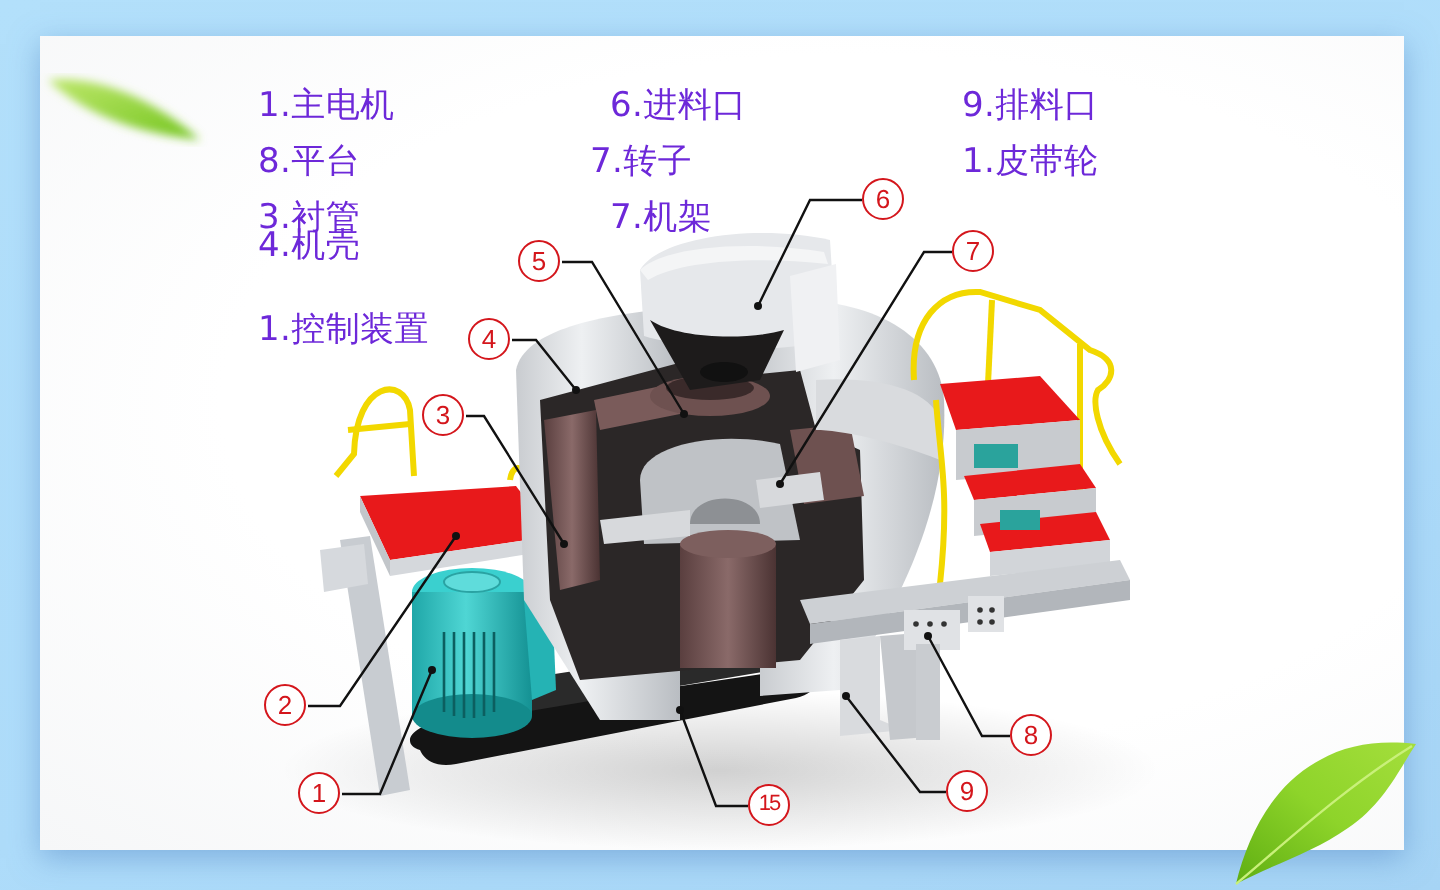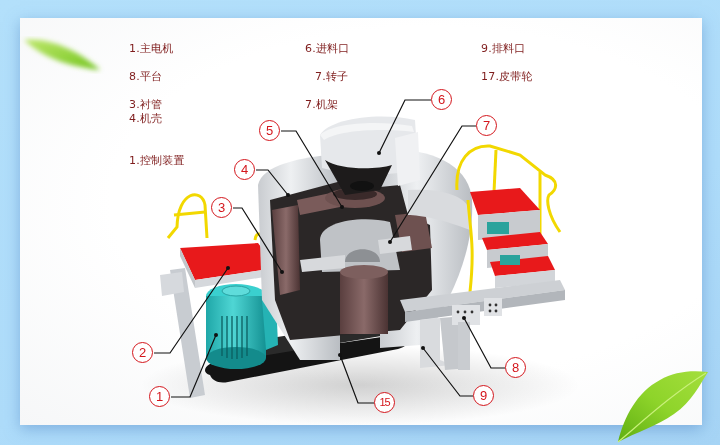--- a/index.html
+++ b/index.html
@@ -7,21 +7,21 @@
       width:720px; height:445px; position:relative; overflow:hidden;
       background: linear-gradient(160deg, #b3e0fb 0%, #aedcfa 60%, #a6d4f5 100%);
       font-family: "DejaVu Sans", "Liberation Sans", sans-serif;
     }
     .card {
       position:absolute; left:20px; top:18px; width:682px; height:407px;
       background: radial-gradient(ellipse at 60% 45%, #ffffff 0%, #ffffff 55%, #f6f7f8 100%);
       box-shadow: 0 4px 14px rgba(90,140,200,0.55);
     }
     .legend-item {
-      position:absolute; font-size:11px; color:#7f1d1d; white-space:nowrap; letter-spacing:0.2px;
+      position:absolute; font-size:17px; color:#6d28d9; white-space:nowrap; letter-spacing:0.2px;
     }
     .callout {
       position:absolute; width:19px; height:19px; border:1.6px solid #d4161c; border-radius:50%;
       background:#fff; color:#d4161c; font-size:13px; line-height:19px; text-align:center;
       box-sizing:content-box; transform:translate(-11px,-11px); font-family:"Liberation Sans", sans-serif;
     }
     .callout.small { font-size:11px; letter-spacing:-1px; }
     svg.layer { position:absolute; left:0; top:0; }
     .leaf { position:absolute; }
   </style>
@@ -55,24 +55,24 @@
   <path d="M6 80 C30 60 60 32 94 11" stroke="#c9f07a" stroke-width="1.2" fill="none"></path>
 </svg>
 
 <div>
   <div class="legend-item" style="left:129px;top:41px">1.主电机</div>
   <div class="legend-item" style="left:129px;top:69px">8.平台</div>
   <div class="legend-item" style="left:129px;top:97px">3.衬管</div>
   <div class="legend-item" style="left:129px;top:111px">4.机壳</div>
   <div class="legend-item" style="left:129px;top:153px">1.控制装置</div>
   <div class="legend-item" style="left:305px;top:41px">6.进料口</div>
-  <div class="legend-item" style="left:315px;top:69px">7.转子</div>
+  <div class="legend-item" style="left:295px;top:69px">7.转子</div>
   <div class="legend-item" style="left:305px;top:97px">7.机架</div>
   <div class="legend-item" style="left:481px;top:41px">9.排料口</div>
-  <div class="legend-item" style="left:481px;top:69px">17.皮带轮</div>
+  <div class="legend-item" style="left:481px;top:69px">1.皮带轮</div>
 </div>
 
 <svg class="layer" width="720" height="445" viewBox="0 0 720 445">
   <defs>
     <linearGradient id="gbody" x1="0" y1="0" x2="1" y2="0">
       <stop offset="0" stop-color="#c9ccd0"></stop>
         <stop offset="0.4" stop-color="#eef0f2"></stop>
         <stop offset="1" stop-color="#b9bdc2"></stop>
     </linearGradient>
     <linearGradient id="gteal" x1="0" y1="0" x2="1" y2="0">

